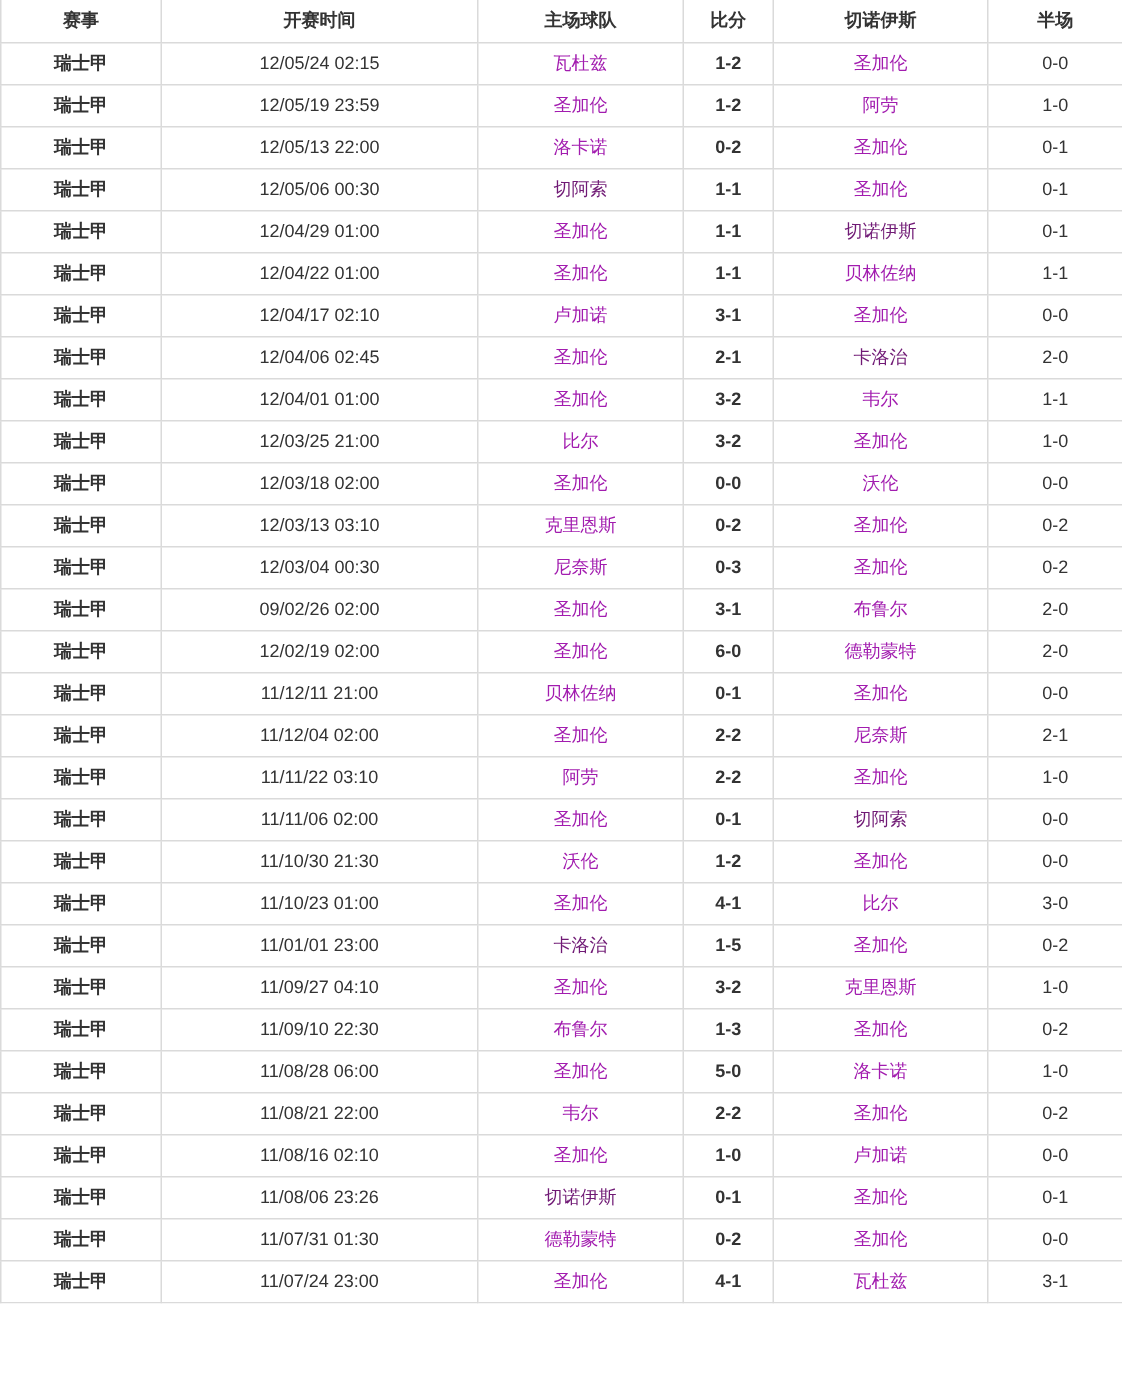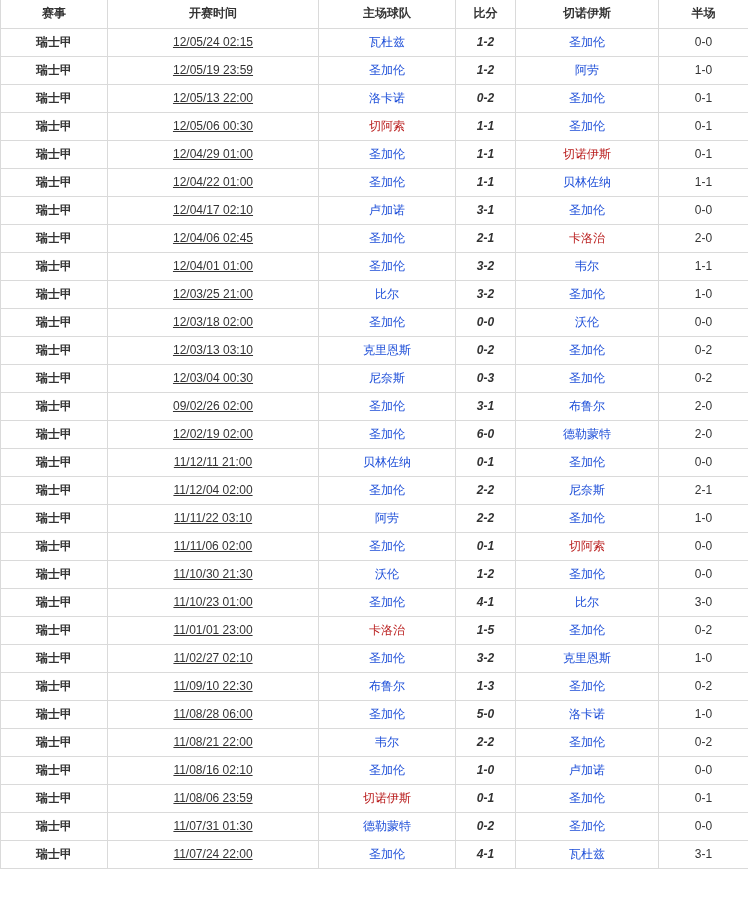--- a/index.html
+++ b/index.html
@@ -32,30 +32,30 @@
     color: #333;
   }
   col.c-league  { width: 107px; }
   col.c-time    { width: 211px; }
   col.c-home    { width: 137px; }
   col.c-score   { width: 60px;  }
   col.c-away    { width: 143px; }
   col.c-half    { width: 90px;  }
 
   td.league { font-weight: bold; color: #333; }
-  td.time   { color: #333; text-decoration: underline; }
-  td.score  { font-weight: bold; color: #333; font-style: italic; }
+  td.time   { color: #333; }
+  td.score  { font-weight: bold; color: #333; }
   td.half   { color: #333; }
   .team-link {
-    color: #1d4ed8;
+    color: #a21caf;
     text-decoration: none;
     cursor: pointer;
   }
   .team-plain {
-    color: #b91c1c;
+    color: #701a75;
   }
 </style>
 </head>
 <body>
 
 <div class="page">
   <table class="results">
     <colgroup>
       <col class="c-league">
         <col class="c-time">
@@ -246,21 +246,21 @@
         <tr>
           <td class="league">瑞士甲</td>
           <td class="time">11/01/01 23:00</td>
           <td class="home"><span class="team-plain">卡洛治</span></td>
           <td class="score">1-5</td>
           <td class="away"><span class="team-link">圣加伦</span></td>
           <td class="half">0-2</td>
         </tr>
         <tr>
           <td class="league">瑞士甲</td>
-          <td class="time">11/02/27 02:10</td>
+          <td class="time">11/09/27 04:10</td>
           <td class="home"><span class="team-link">圣加伦</span></td>
           <td class="score">3-2</td>
           <td class="away"><span class="team-link">克里恩斯</span></td>
           <td class="half">1-0</td>
         </tr>
         <tr>
           <td class="league">瑞士甲</td>
           <td class="time">11/09/10 22:30</td>
           <td class="home"><span class="team-link">布鲁尔</span></td>
           <td class="score">1-3</td>
@@ -286,37 +286,37 @@
         <tr>
           <td class="league">瑞士甲</td>
           <td class="time">11/08/16 02:10</td>
           <td class="home"><span class="team-link">圣加伦</span></td>
           <td class="score">1-0</td>
           <td class="away"><span class="team-link">卢加诺</span></td>
           <td class="half">0-0</td>
         </tr>
         <tr>
           <td class="league">瑞士甲</td>
-          <td class="time">11/08/06 23:59</td>
+          <td class="time">11/08/06 23:26</td>
           <td class="home"><span class="team-plain">切诺伊斯</span></td>
           <td class="score">0-1</td>
           <td class="away"><span class="team-link">圣加伦</span></td>
           <td class="half">0-1</td>
         </tr>
         <tr>
           <td class="league">瑞士甲</td>
           <td class="time">11/07/31 01:30</td>
           <td class="home"><span class="team-link">德勒蒙特</span></td>
           <td class="score">0-2</td>
           <td class="away"><span class="team-link">圣加伦</span></td>
           <td class="half">0-0</td>
         </tr>
         <tr>
           <td class="league">瑞士甲</td>
-          <td class="time">11/07/24 22:00</td>
+          <td class="time">11/07/24 23:00</td>
           <td class="home"><span class="team-link">圣加伦</span></td>
           <td class="score">4-1</td>
           <td class="away"><span class="team-link">瓦杜兹</span></td>
           <td class="half">3-1</td>
         </tr>
       </tbody>
   </table>
 </div>
 
 </body></html>

